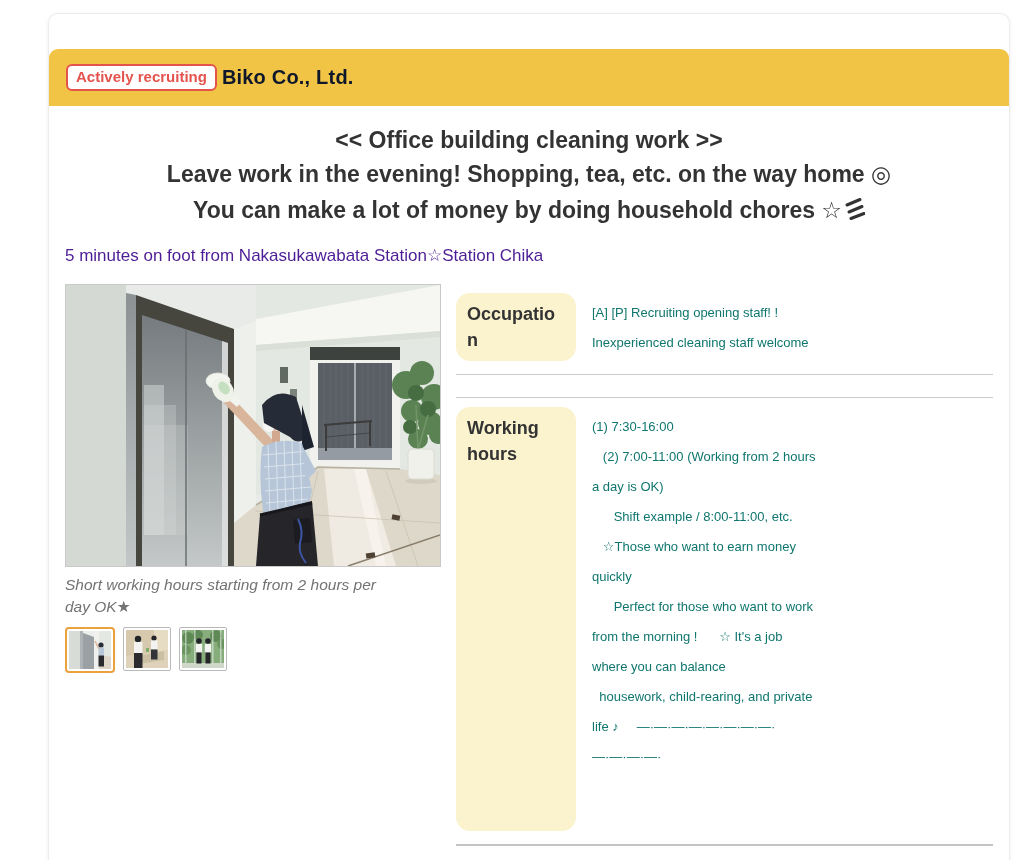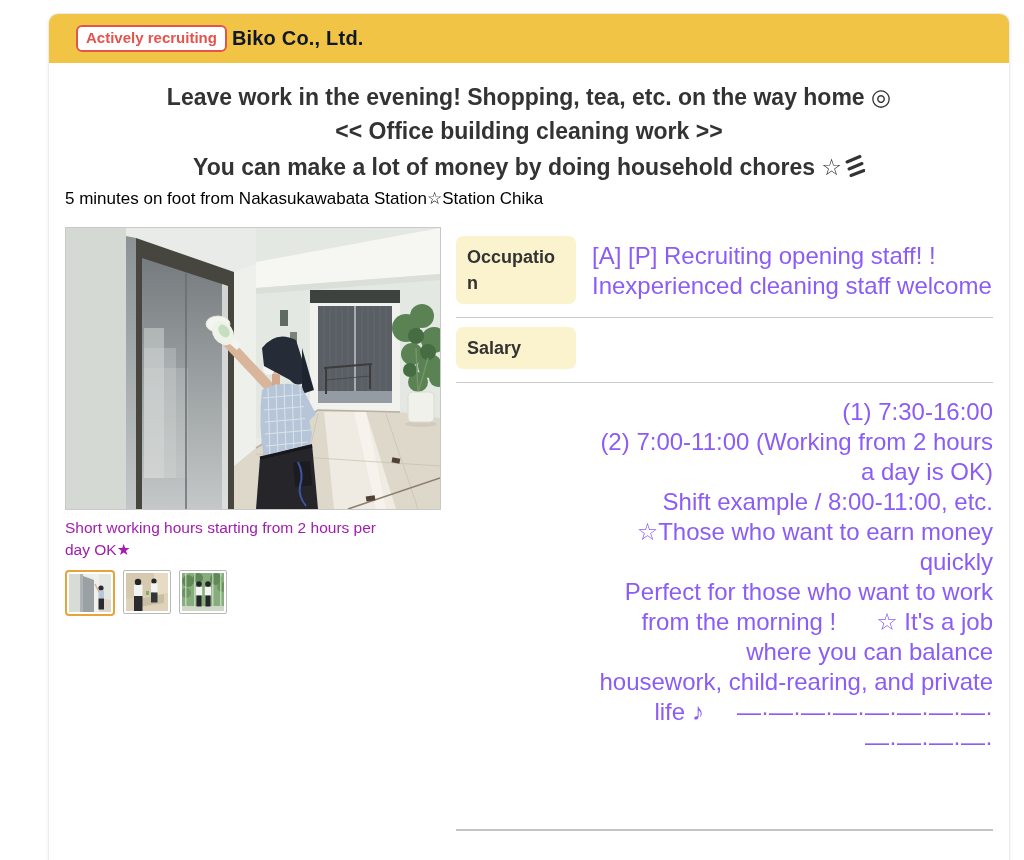--- a/index.html
+++ b/index.html
@@ -16,71 +16,71 @@
     font-family:"Liberation Sans","DejaVu Sans",sans-serif;color:#333;
     position:relative;
   }
   .card{
     position:absolute;left:48px;top:13px;width:962px;height:900px;
     background:#fff;border:1px solid #ececec;border-bottom:none;
     border-radius:10px 10px 0 0;
     box-shadow:0 1px 4px rgba(0,0,0,0.07);
   }
   .topbar{
-    height:49px;background:var(--yellow);border-radius:9px 9px 0 0;
-    display:flex;align-items:center;padding:0 27px;
+    height:57px;background:var(--yellow);border-radius:9px 9px 0 0;
+    display:flex;align-items:center;padding:0 17px;margin-top:35px;
   }
   .badge{
     background:#fff;color:var(--badge-red);border:2px solid var(--badge-red);
     border-radius:6px;padding:2px 8px 3px;font-size:15px;font-weight:600;
     margin-right:5px;white-space:nowrap;line-height:18px;
   }
   .company{font-size:20px;font-weight:700;color:#0f172a;letter-spacing:.2px;}
   .inner{padding:0 16px;}
   .title-block{margin-top:17px;text-align:center;font-weight:700;font-size:23px;line-height:34px;color:#333;}
   .title-line3-wrap{display:flex;justify-content:center;align-items:center;gap:2px;}
   .tail-icon{display:inline-block;margin-top:4px;}
-  .access{margin-top:2px;font-size:17px;line-height:22px;color:#000000;}
+  .access{margin-top:16px;font-size:17px;line-height:22px;color:#4c1d95;}
   .cols{display:flex;margin-top:17px;}
   .left-col{width:376px;flex:none;}
   .photo-frame{width:376px;height:283px;border:1px solid #c9c9c9;background:#e8ebe7;}
   .photo-frame svg{display:block;}
-  .caption{margin-top:7px;font-size:15.5px;line-height:22px;color:#a21caf;white-space:pre-wrap;}
+  .caption{margin-top:7px;font-size:15.5px;line-height:22px;color:#737373;white-space:pre-wrap;font-style:italic;}
   .thumbs{margin-top:9px;display:flex;gap:8px;align-items:flex-start;}
   .thumb{width:48px;height:44px;padding:2px;background:#fff;border:1px solid #b9b9b9;border-radius:2px;cursor:pointer;}
   .thumb.selected{border:2px solid var(--thumb-orange);border-radius:4px;width:50px;height:46px;}
   .thumb svg{display:block;}
   .right-col{flex:1;margin-left:15px;min-width:0;}
   .detail-row{display:flex;align-items:stretch;border-bottom:1px solid var(--divider);padding:9px 0 13px;}
   .detail-row.last{border-bottom:2px solid #c4c4c4;}
   .row-label{
-    flex:none;width:120px;background:var(--label-yellow);border-radius:7px;
+    flex:none;width:120px;background:var(--label-yellow);border-radius:14px;
     padding:8px 11px;font-size:18px;font-weight:700;line-height:26px;color:#333;
     overflow-wrap:break-word;
   }
   .row-value{
-    flex:1;margin-left:16px;padding-top:5px;font-size:24px;line-height:30px;
-    color:#8b5cf6;white-space:pre-wrap;min-width:0;
-  }
-  .detail-row.last .row-value{padding-bottom:59px;text-align:right;}
+    flex:1;margin-left:16px;padding-top:5px;font-size:13px;line-height:30px;
+    color:#0f766e;white-space:pre-wrap;min-width:0;
+  }
+  .detail-row.last .row-value{padding-bottom:59px;}
 </style>
 </head>
 <body>
 
 <div class="card">
 
   <div class="topbar">
     <span class="badge">Actively recruiting</span>
     <span class="company">Biko Co., Ltd.</span>
   </div>
 
   <div class="inner">
     <div class="title-block">
+      <div>&lt;&lt; Office building cleaning work &gt;&gt;</div>
       <div>Leave work in the evening! Shopping, tea, etc. on the way home ◎</div>
-      <div>&lt;&lt; Office building cleaning work &gt;&gt;</div>
       <div class="title-line3-wrap">
         <span>You can make a lot of money by doing household chores ☆</span>
         <span class="tail-icon">
           <svg width="21" height="23" viewBox="0 0 21 23">
             <g stroke="#333" stroke-width="3" stroke-linecap="round" fill="none">
               <path d="M16,2.5 L3,8"></path>
               <path d="M18,9.5 L5,15"></path>
               <path d="M20,16.5 L7,21.5"></path>
             </g>
           </svg>
@@ -282,23 +282,23 @@
         </div>
       </div>
 
       <div class="right-col">
         <div class="detail-row">
           <div class="row-label">Occupation</div>
           <div class="row-value">[A] [P] Recruiting opening staff! !
 Inexperienced cleaning staff welcome</div>
         </div>
         <div class="detail-row">
-          <div class="row-label">Salary</div>
         </div>
         <div class="detail-row last">
+          <div class="row-label">Working hours</div>
           <div class="row-value">(1) 7:30-16:00
    (2) 7:00-11:00 (Working from 2 hours
 a day is OK)
       Shift example / 8:00-11:00, etc.
    ☆Those who want to earn money
 quickly
       Perfect for those who want to work
 from the morning !      ☆ It's a job
 where you can balance
   housework, child-rearing, and private

